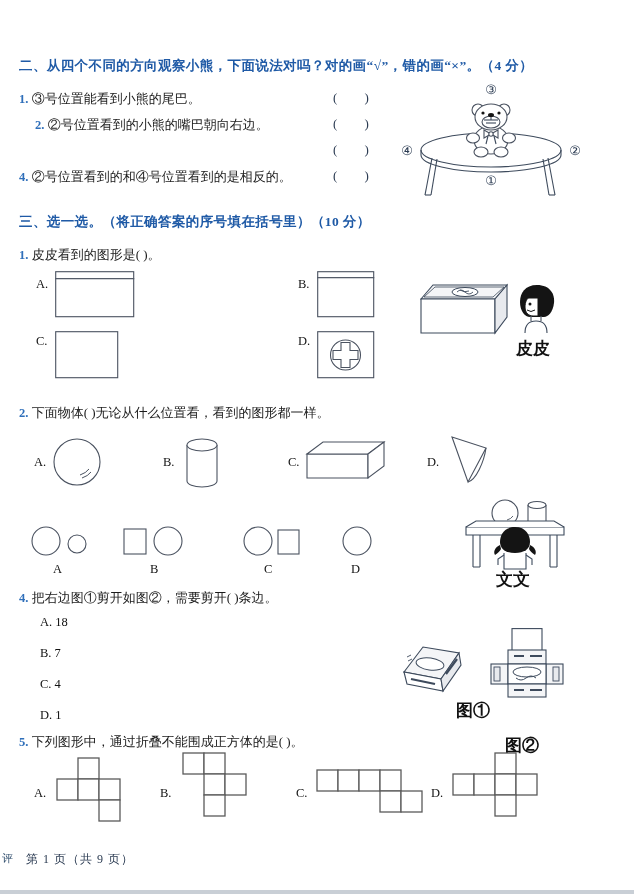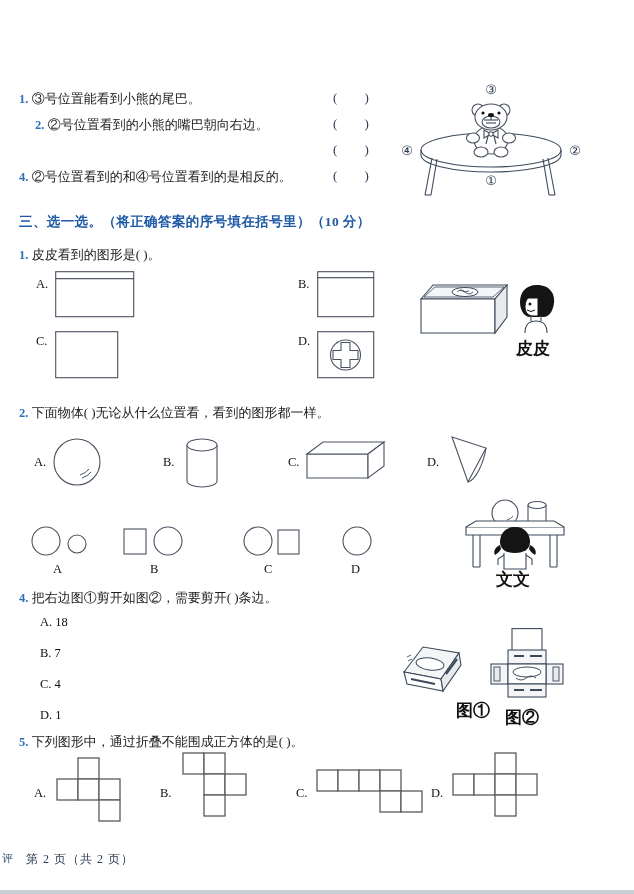--- a/index.html
+++ b/index.html
@@ -88,20 +88,21 @@
   .net{fill:#ffffff;stroke:#5a5a5a;stroke-width:1.3;}
   .shp{fill:#ffffff;stroke:#4a5260;stroke-width:1.1;}
 </style>
 </head>
 <body>
 
 <div class="page">
 
   <div class="topline"></div>
 
+  <div class="sec-head" style="left:19px;top:57px;">二、从四个不同的方向观察小熊，下面说法对吗？对的画“√”，错的画“×”。（4 分）</div>
 
   <div class="qline" style="left:19px;top:90px;">
     <span class="qnum">1.</span>
     <span>③号位置能看到小熊的尾巴。</span>
   </div>
   <div class="paren" style="left:333px;top:90px;">(        )</div>
 
   <div class="qline" style="left:35px;top:116px;text-align:center;">
     <span class="qnum">2.</span>
     <span>②号位置看到的小熊的嘴巴朝向右边。</span>
@@ -374,21 +375,21 @@
       <rect x="63" y="39" width="6" height="14" class="gry" stroke="#3d4a5c" stroke-width="0.9"></rect>
 
       <rect x="18" y="36" width="38" height="20" class="wht" stroke="#3d4a5c" stroke-width="1.1"></rect>
       <ellipse cx="37" cy="44" rx="14" ry="5" class="wht" stroke="#3d4a5c" stroke-width="1"></ellipse>
       <path d="M26,50 q5,4 10,0 q5,-4 10,0" fill="none" stroke="#3d4a5c" stroke-width="1"></path>
 
       <rect x="18" y="56" width="38" height="13" class="lgry" stroke="#3d4a5c" stroke-width="1.1"></rect>
       <path d="M24,62 L34,62 M40,62 L52,62" stroke="#3d4a5c" stroke-width="2.2"></path>
     </svg>
   </div>
-  <div class="caption" style="left:505px;top:706px;">图②</div>
+  <div class="caption" style="left:505px;top:734px;">图②</div>
 
   <div class="qline" style="left:19px;top:733px;">
     <span class="qnum">5.</span>
     <span>下列图形中，通过折叠不能围成正方体的是(        )。</span>
   </div>
 
   <div class="opt-label" style="left:34px;top:786px;">A.</div>
   <div class="art" style="left:56px;top:757px;">
     <svg width="80" height="70" viewBox="0 0 80 70">
       <rect x="22" y="1" width="21" height="21" class="net"></rect>
@@ -428,16 +429,16 @@
       <rect x="43" y="1" width="21" height="21" class="net"></rect>
       <rect x="1" y="22" width="21" height="21" class="net"></rect>
       <rect x="22" y="22" width="21" height="21" class="net"></rect>
       <rect x="43" y="22" width="21" height="21" class="net"></rect>
       <rect x="64" y="22" width="21" height="21" class="net"></rect>
       <rect x="43" y="43" width="21" height="21" class="net"></rect>
     </svg>
   </div>
 
   <div class="margin-mark" style="left:2px;top:851px;">评</div>
-  <div class="footer" style="left:26px;top:851px;">第 2 页（共 2 页）</div>
+  <div class="footer" style="left:26px;top:851px;">第 1 页（共 9 页）</div>
 
   <div class="botline"></div>
 </div>
 
 </body></html>

